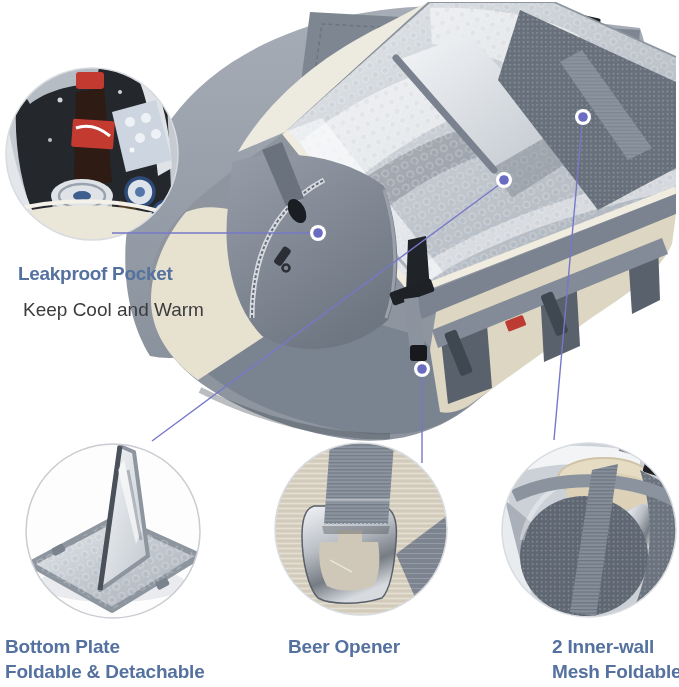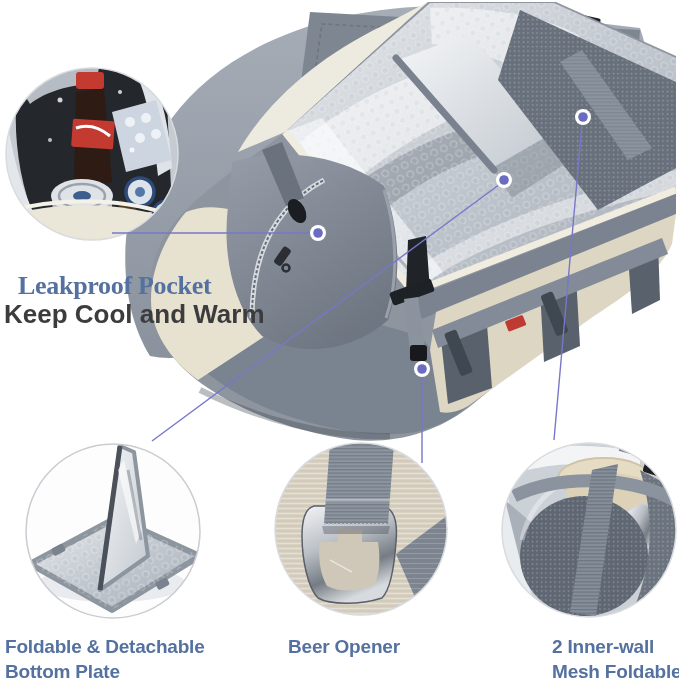--- a/index.html
+++ b/index.html
@@ -4,22 +4,22 @@
 <style>
   :root{
     --heading:#54719f; --subtitle:#3c3c3e; --callout:#7678c9; --callout_dot:#6a6cc2; --background:#ffffff;
   }
   html,body{margin:0;padding:0;background:var(--background);}
   .canvas{position:relative;width:679px;height:687px;background:var(--background);overflow:hidden;
           font-family:"Liberation Sans", sans-serif;}
   .canvas svg{position:absolute;left:0;top:0;}
   .callout-label{position:absolute;white-space:nowrap;}
   .c-title{font-weight:bold;color:var(--heading);}
-  .lp-title{left:18px;top:271px;font-size:26px;letter-spacing:-0.3px;font-family:Liberation Serif, serif;}
-  .lp-sub{left:4px;top:299px;font-size:26px;color:var(--subtitle);font-weight:bold;}
+  .lp-title{left:18px;top:263px;font-size:19px;letter-spacing:-0.3px;}
+  .lp-sub{left:23px;top:299px;font-size:19px;color:var(--subtitle);font-weight:normal;}
   .b-label{font-size:19px;font-weight:bold;color:var(--heading);line-height:25px;letter-spacing:-0.2px;}
   .bl-plate{left:5px;top:634px;}
   .bl-opener{left:288px;top:634px;}
   .bl-mesh{left:552px;top:634px;}
   .cline{stroke:var(--callout);stroke-width:1.4;fill:none;}
   .cdot-inner{fill:var(--callout_dot);}
 </style>
 </head>
 <body>
 
@@ -288,22 +288,22 @@
       <circle cx="583" cy="117" r="8" fill="#ffffff"></circle>
           <circle cx="583" cy="117" r="4.8" class="cdot-inner"></circle>
     </g>
   </g>
 </svg>
 
 <div class="callout-label c-title lp-title">Leakproof Pocket</div>
 <div class="callout-label lp-sub">Keep Cool and Warm</div>
 
 <div class="callout-label b-label bl-plate">
+  <div>Bottom Plate</div>
   <div>Foldable &amp; Detachable</div>
-  <div>Bottom Plate</div>
 </div>
 
 <div class="callout-label b-label bl-opener">
   <div>Beer Opener</div>
 </div>
 
 <div class="callout-label b-label bl-mesh">
   <div>2 Inner-wall</div>
   <div>Mesh Foldable</div>
 </div>

